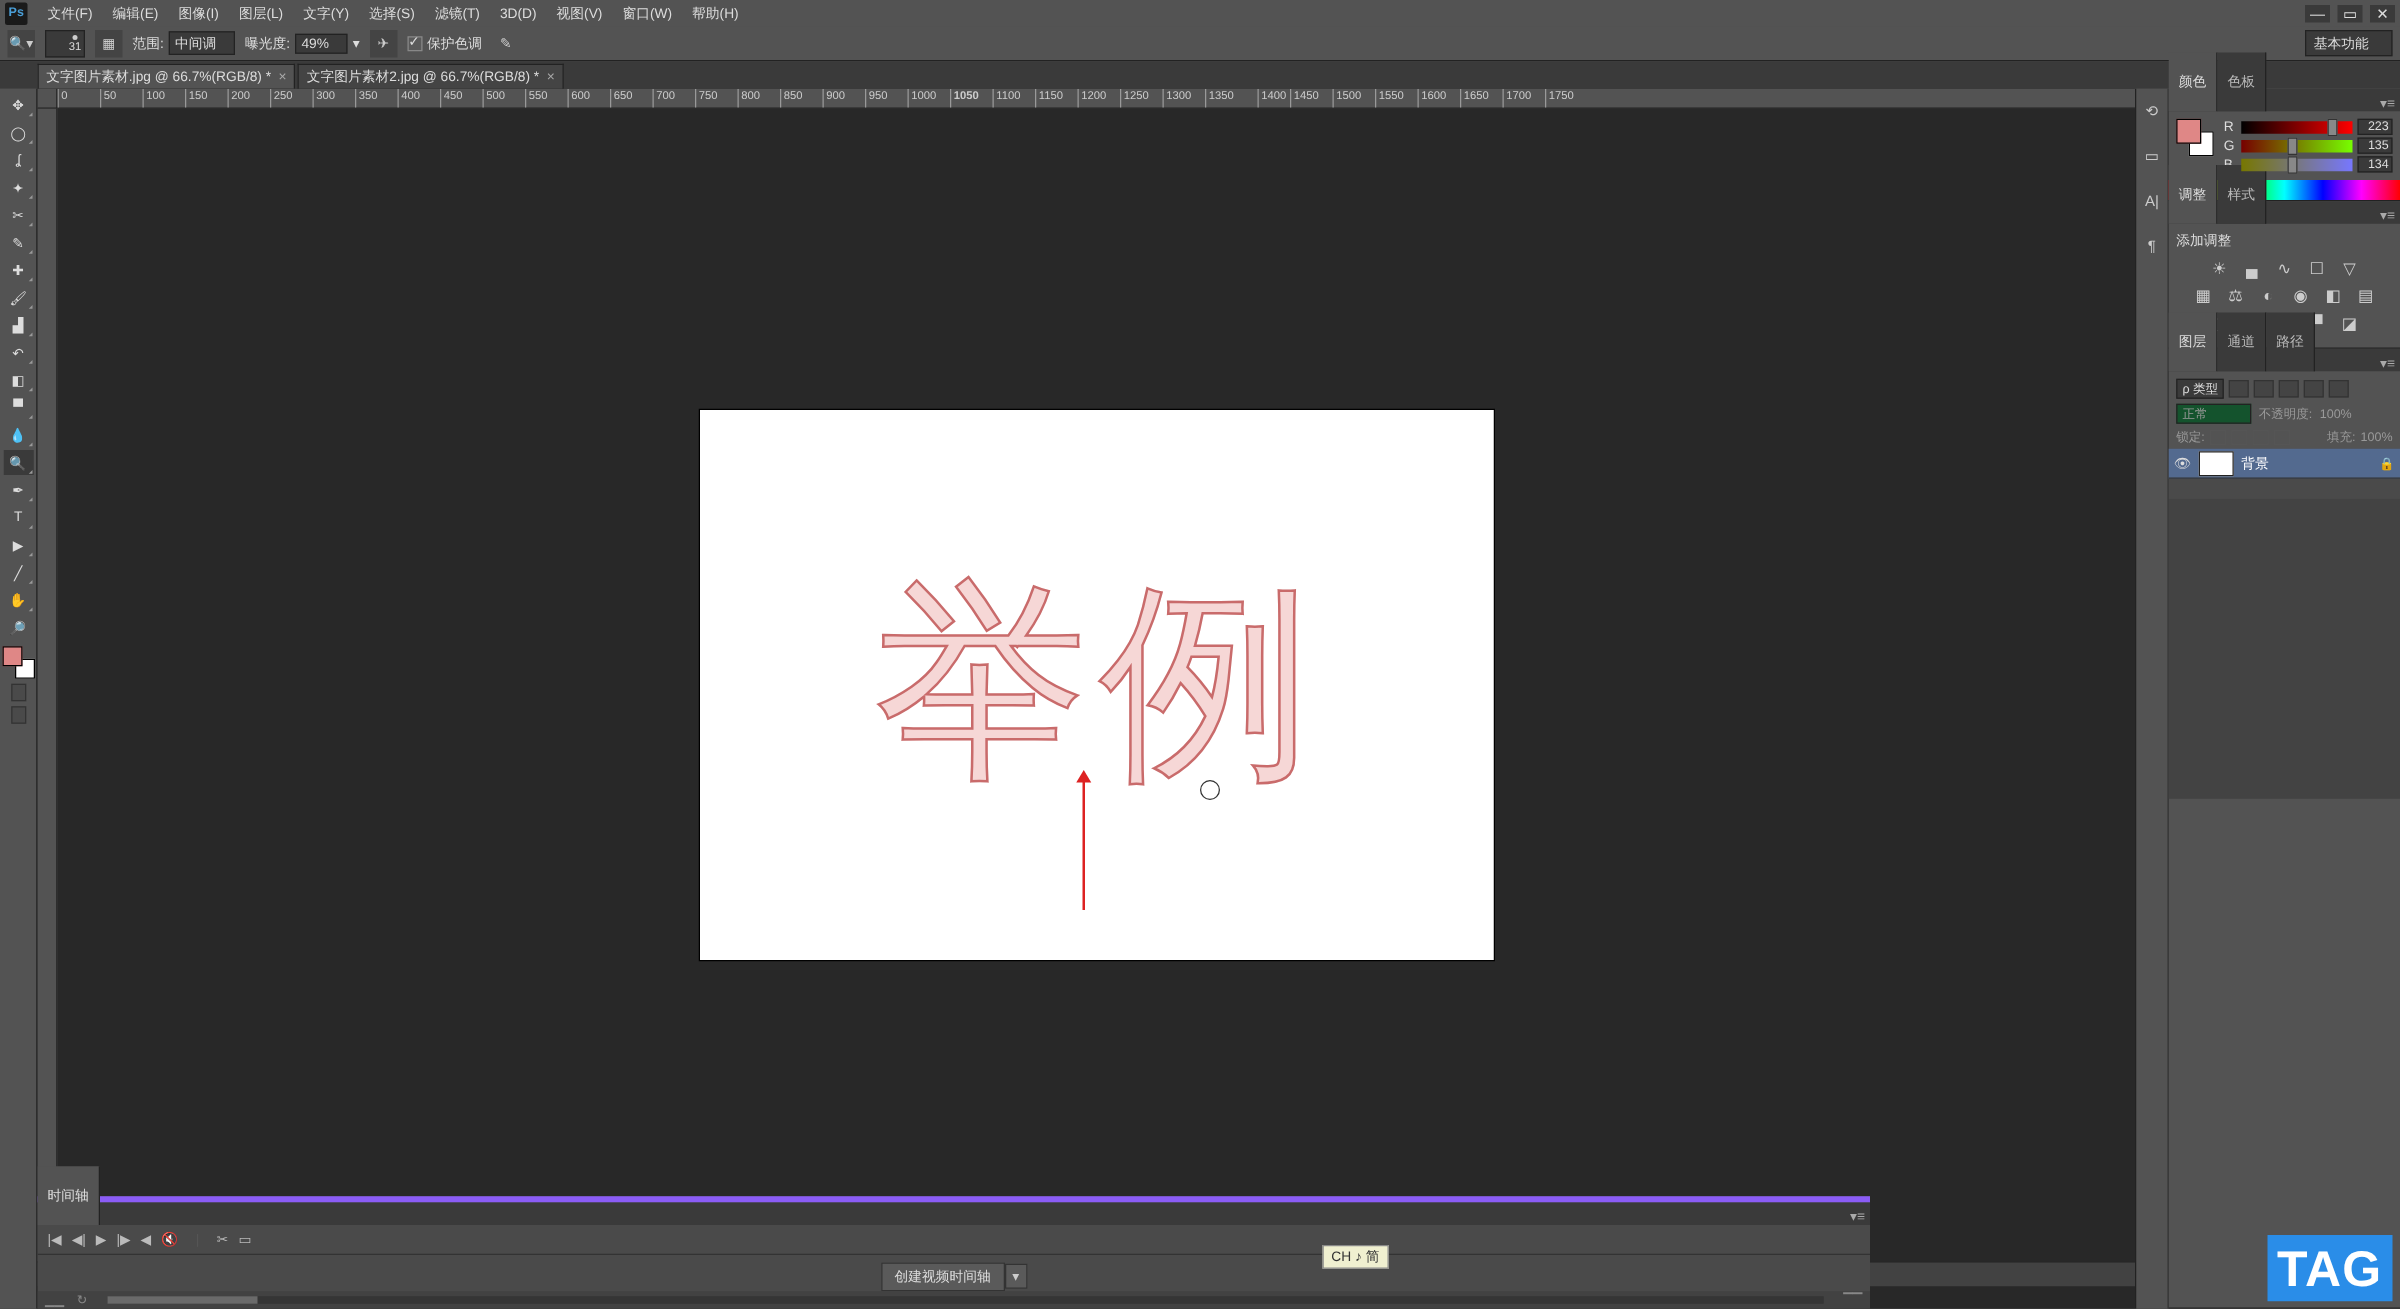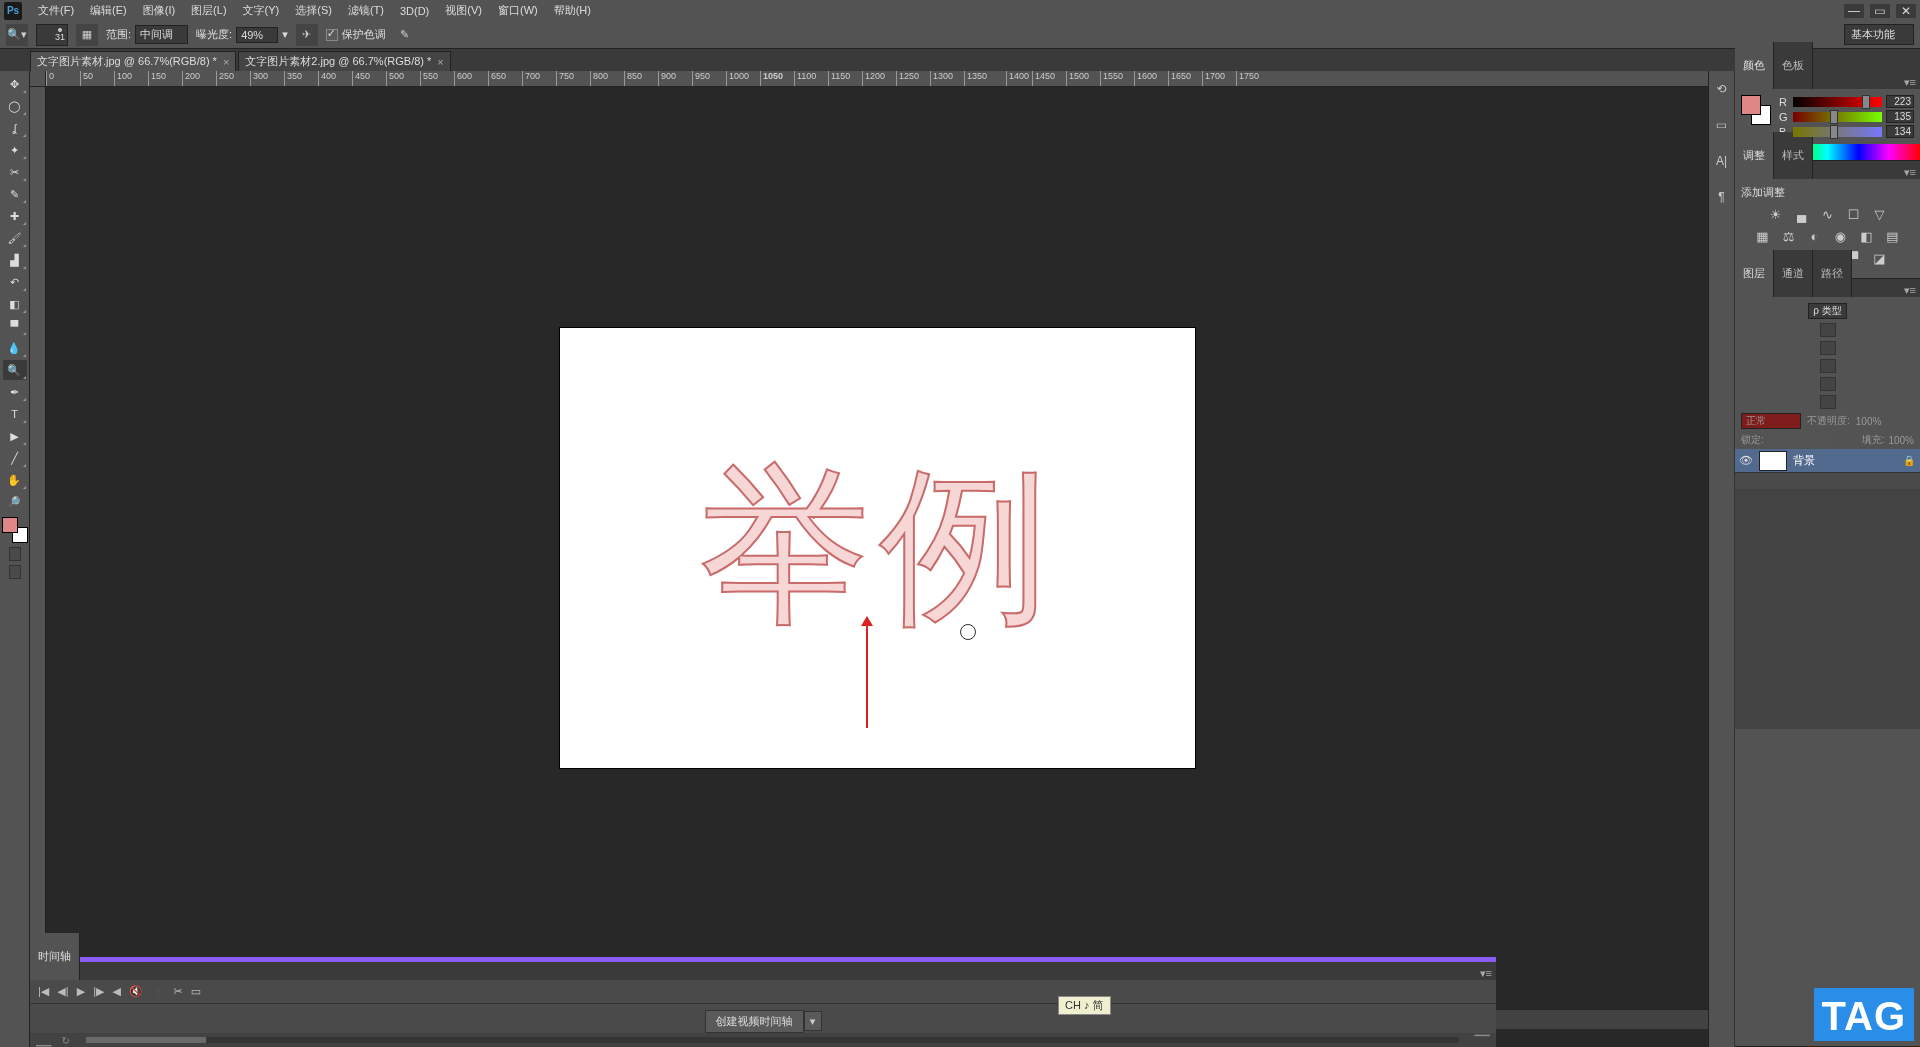--- a/index.html
+++ b/index.html
@@ -93,25 +93,25 @@
 .spectrum { height:16px; background:linear-gradient(to right, red, yellow, lime, cyan, blue, magenta, red);}
 
 
 .adj-body { padding:6px;}
 .adj-label { color:#ddd; font-size:11px; margin-bottom:6px;}
 .adj-row { display:flex; justify-content:center; gap:8px; margin-bottom:6px;}
 .adj-ic { width:18px; height:16px; color:#ccc; display:flex; align-items:center; justify-content:center; font-size:13px;}
 
 
 .layers-body { padding:4px 0;}
-.layer-filter { display:flex; align-items:center; gap:4px; padding:2px 6px;flex-direction:column;}
+.layer-filter { display:flex; align-items:center; gap:4px; padding:2px 6px;}
 .lf-select{ background:#3a3a3a; border:1px solid #222; color:#ddd; font-size:10px; padding:0 4px;}
 .lf-ic { width:16px; height:14px; background:#444; border:1px solid #333;}
 .layer-mode { display:flex; align-items:center; gap:6px; padding:2px 6px;}
-.lm-select{ background:#7f1d1d; border:1px solid #222; color:#999; font-size:10px; padding:0 4px; width:60px;}
+.lm-select{ background:#14532d; border:1px solid #222; color:#999; font-size:10px; padding:0 4px; width:60px;}
 .lm-label{ color:#999; font-size:10px;}
 .lm-val{ color:#999; font-size:10px;}
 .layer-lock { display:flex; align-items:center; gap:4px; padding:2px 6px; color:#999; font-size:10px;}
 .lock-ic{ width:13px; height:12px; border:1px solid #555;}
 .layers-list { background:#4a4a4a; min-height:40px;}
 .layer-row { display:flex; align-items:center; height:24px; background:#536a8f; border-bottom:1px solid #333; padding:0 4px; gap:6px;}
 .vis-eye { width:14px; height:14px; color:#ddd;}
 .layer-thumb { width:28px; height:20px; background:#fff; border:1px solid #222;}
 .layer-name { color:#fff; font-size:11px;}
 .layer-lockic { margin-left:auto; color:#ddd; font-size:10px;}

